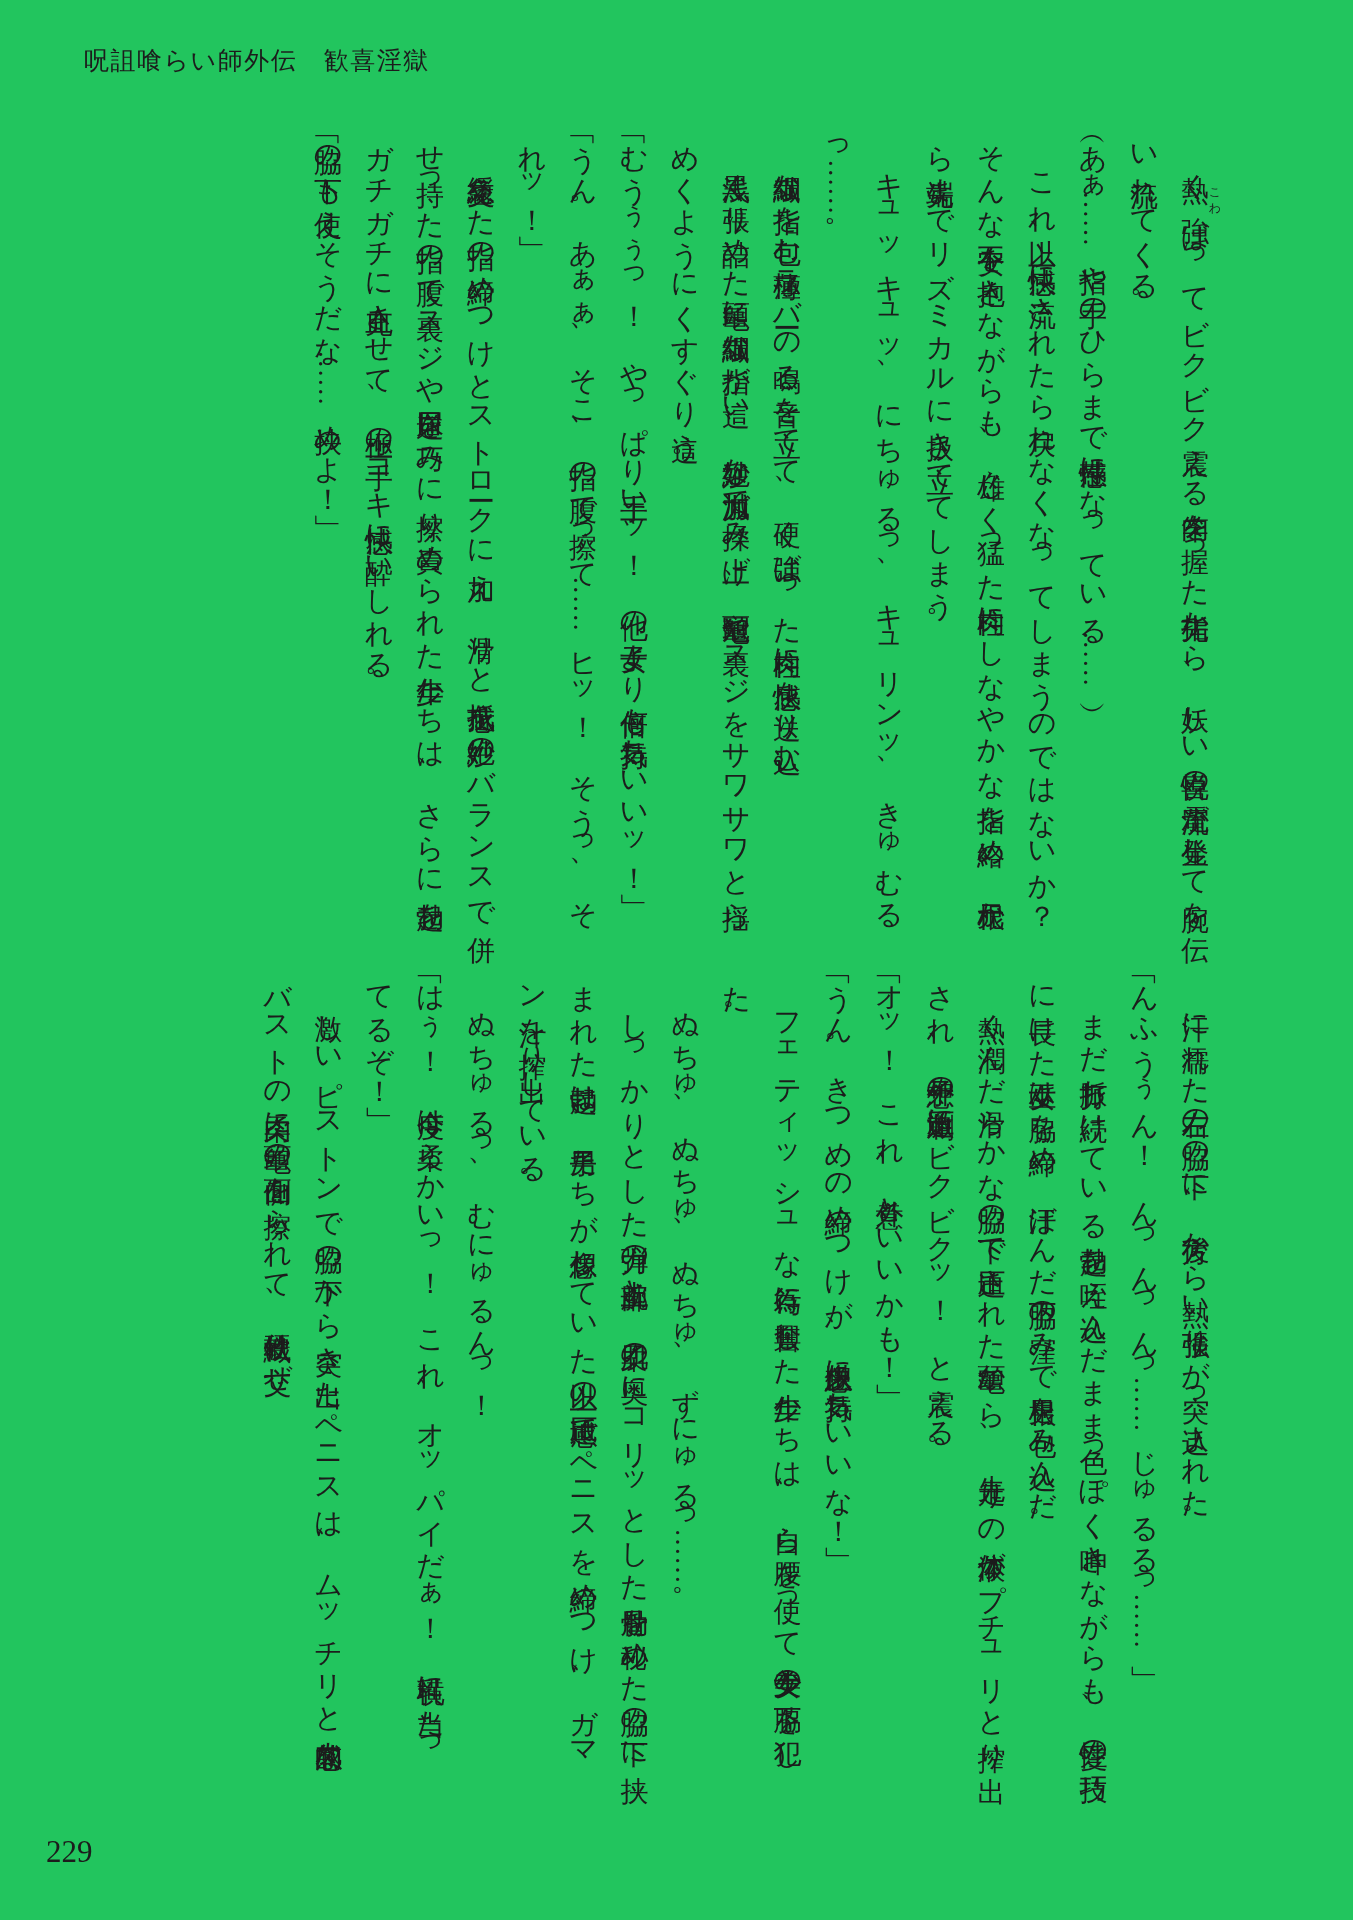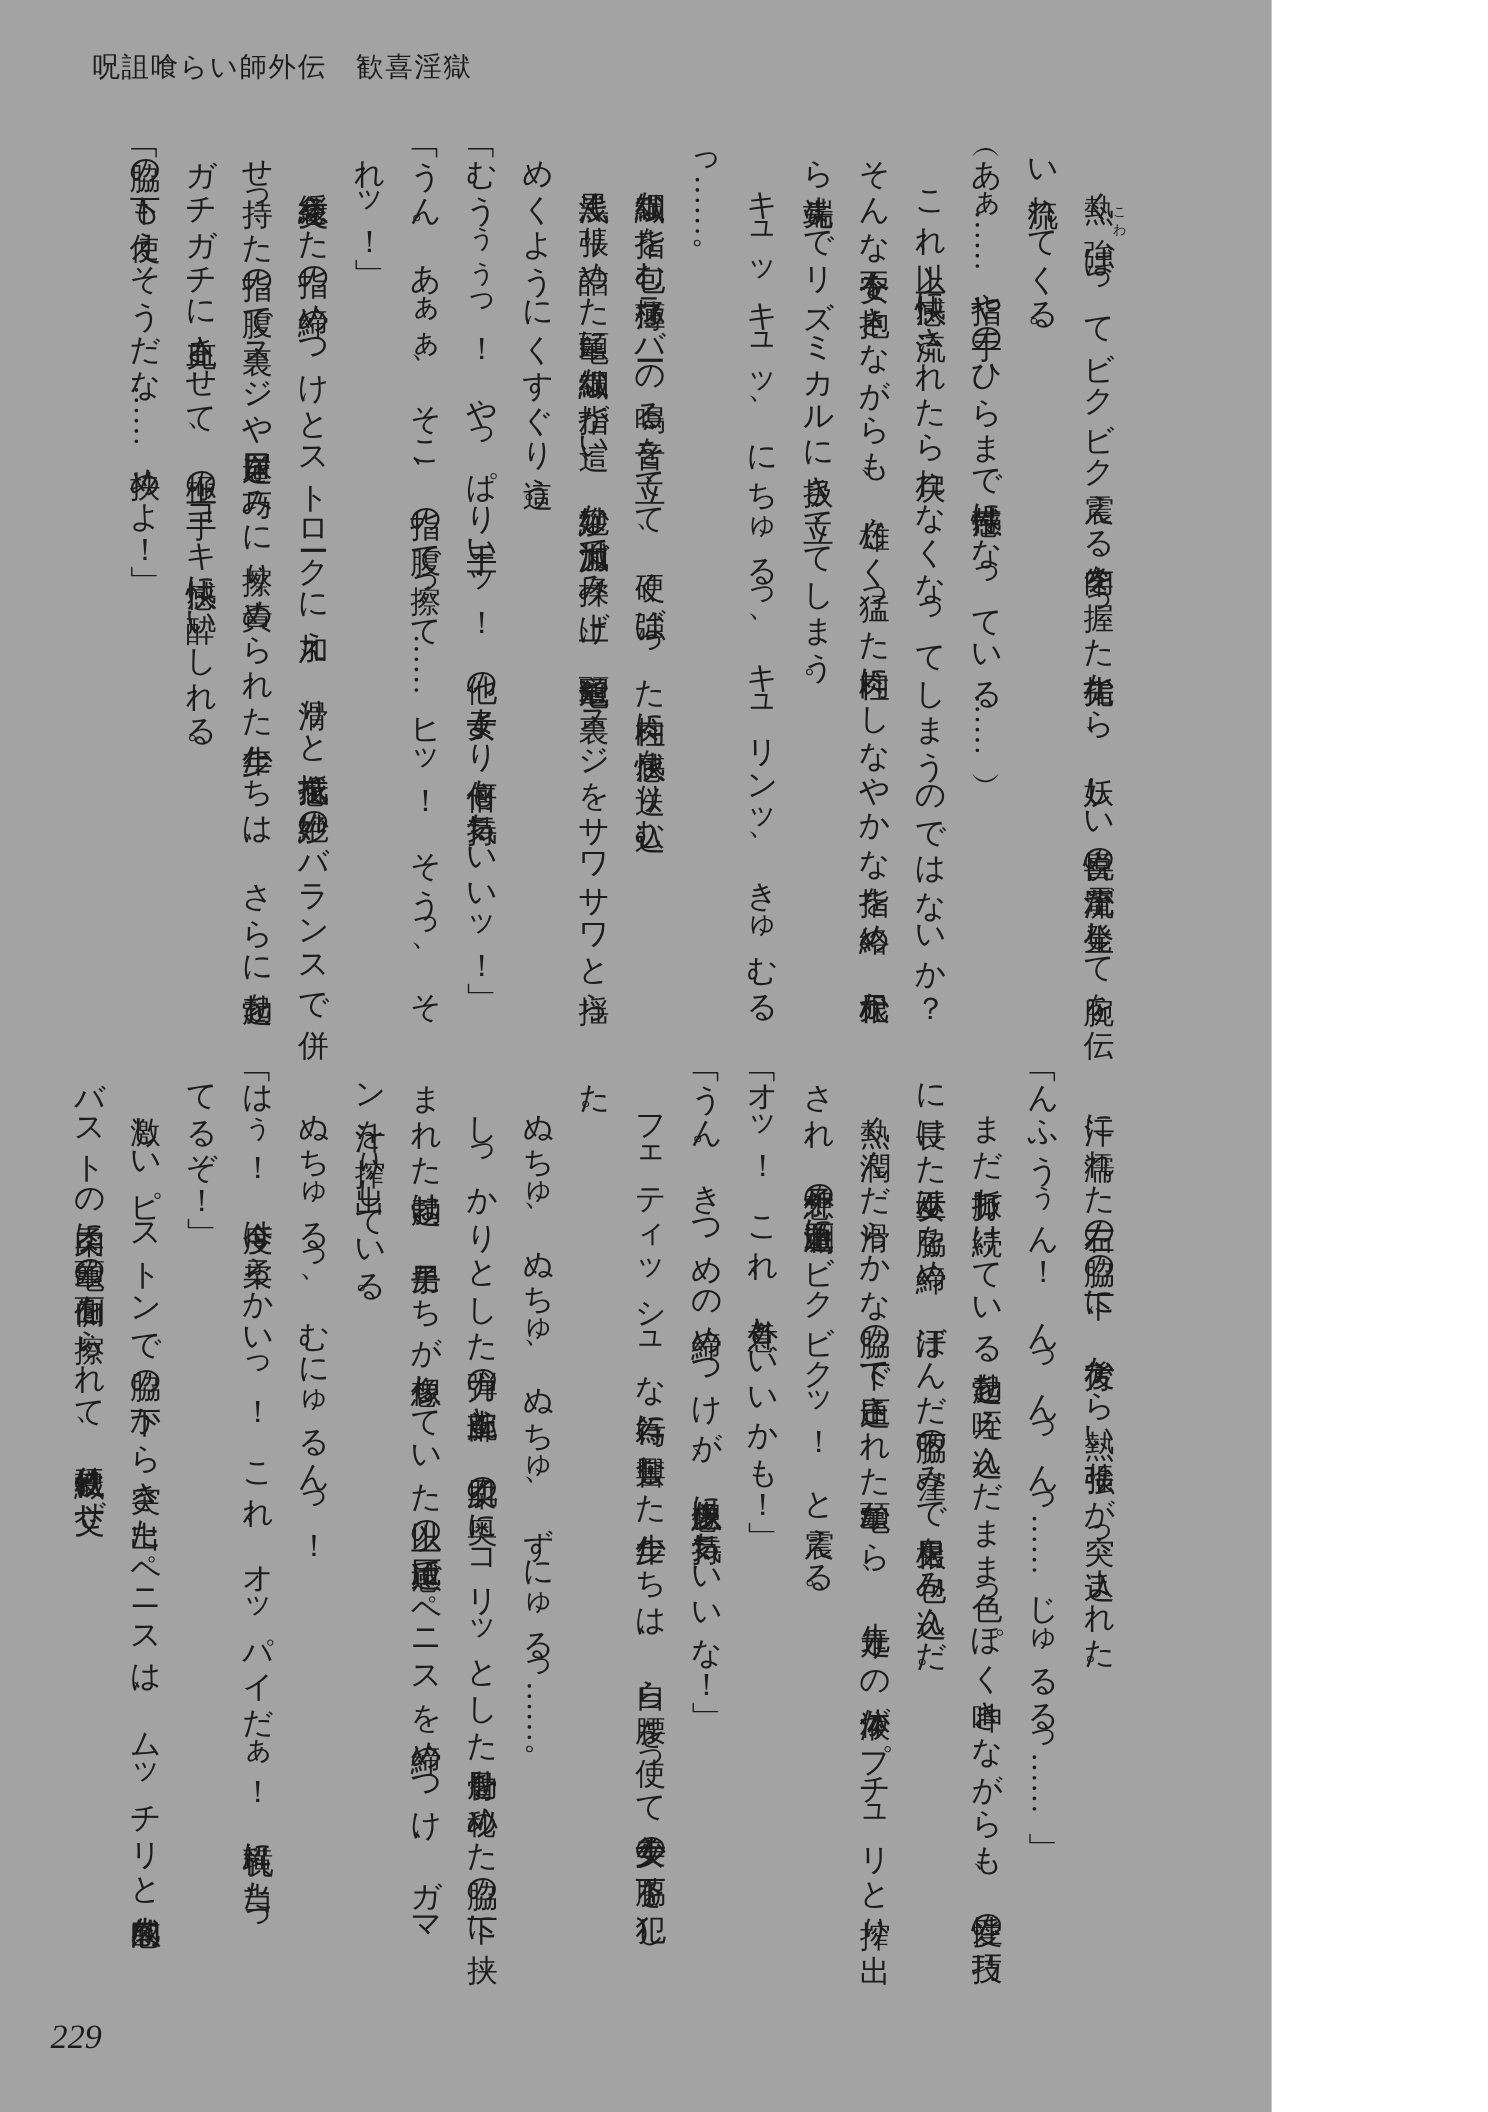--- a/index.html
+++ b/index.html
@@ -2,23 +2,23 @@
 <html lang="ja"><head>
 <meta charset="utf-8">
 <style>
   html, body {
     margin: 0;
     padding: 0;
     background: #ffffff;
   }
   .page {
     position: relative;
-    width: 1156px;
+    width: 1353px;
     height: 1920px;
-    background: #a3a3a3;
+    background: #22c55e;
     overflow: hidden;
     font-family: "Liberation Serif", "DejaVu Serif", serif;
     color: #1c1c1c;
   }
   .running-header {
     position: absolute;
     left: 84px;
     top: 44px;
     font-size: 25px;
     letter-spacing: 1.5px;
@@ -46,21 +46,20 @@
     font-size: 12px;
     letter-spacing: 0;
   }
   .wide  { letter-spacing: 5px; }
   .tight { letter-spacing: -3.5px; }
   .pagenum {
     position: absolute;
     left: 46px;
     top: 1834px;
     font-size: 31px;
-    font-style: italic;
   }
 </style>
 </head>
 <body>
 
 <div class="page">
   <div class="running-header">呪詛喰らい師外伝　歓喜淫獄</div>
 
   <div class="vblock" id="block-top">
       <p class="indent">熱く<ruby>強<rt>こわ</rt></ruby>ばってビクビク震える肉竿を握った指先から、妖しい喜悦の電流が発生して腕を伝い流れてくる。</p>

